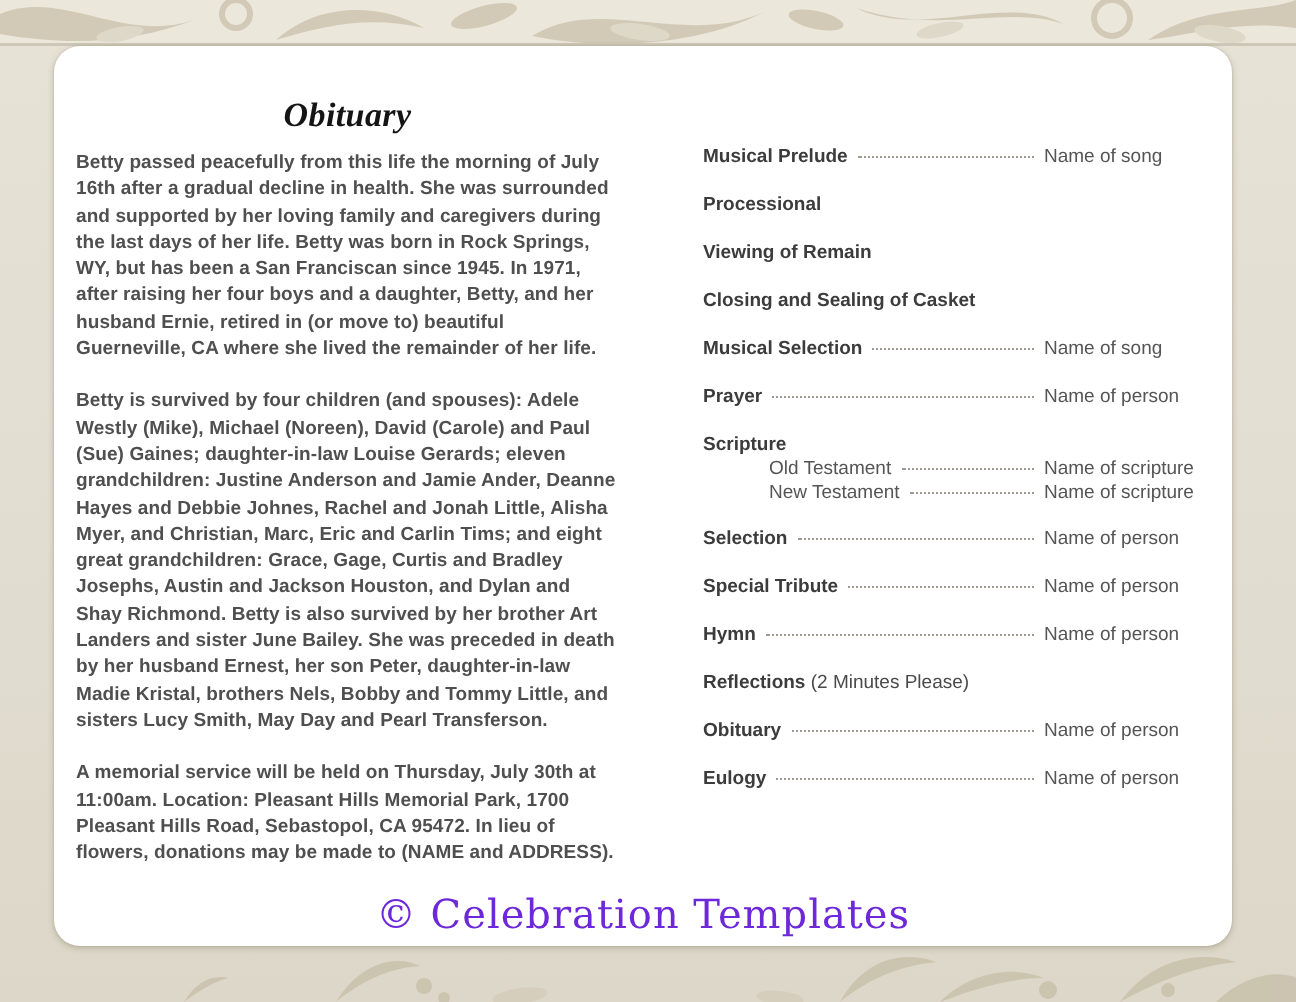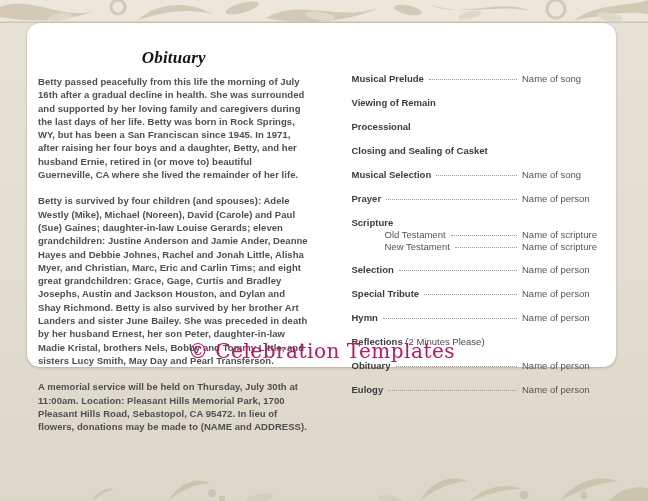--- a/index.html
+++ b/index.html
@@ -11,21 +11,21 @@
   }
   .stage{
     position:relative;width:648px;height:501px;overflow:hidden;
     background:linear-gradient(180deg,#e6e2d6 0%,#e1ddd0 55%,#dcd7c8 100%);
   }
   .band{position:absolute;left:0;width:648px;z-index:0;display:block;}
   .band-top{top:0;height:23px;}
   .band-bottom{bottom:0;height:28px;}
 
   .card{
-    position:absolute;left:27px;top:23px;width:589px;height:344px;
+    position:absolute;left:27px;top:23px;width:589px;height:450px;
     background:#ffffff;border-radius:13px;z-index:1;
     box-shadow:0 1px 3px rgba(120,110,88,0.38), 0 0 1px rgba(120,110,88,0.25);
     display:flex;
   }
   .page{box-sizing:border-box;width:50%;}
   .page-left{padding:25px 12px 0 11px;}
   .page-right{padding:25px 18px 0 30px;}
 
   .page-title{
     font-family:"Liberation Serif", serif;
@@ -54,21 +54,21 @@
     border-bottom:1px dotted #9e9a92;
     margin:0 5px;transform:translateY(-2px);
   }
   .prog-value{flex:0 0 76px;color:#555555;white-space:nowrap;}
 
   .watermark{
     position:absolute;left:0;right:0;bottom:5px;z-index:2;
     text-align:center;
     font-family:"DejaVu Serif", serif;
     font-size:20px;line-height:22px;
-    color:#be185d;letter-spacing:0.5px;
+    color:#6d28d9;letter-spacing:0.5px;
   }
 </style>
 </head>
 <body>
 
 <div class="stage">
 
   <svg class="band band-top" viewBox="0 0 648 23" preserveAspectRatio="none">
     <rect x="0" y="0" width="648" height="23" fill="#ebe7db"></rect>
     <g fill="#d2cab6">
@@ -125,26 +125,26 @@
       <div class="program">
           <div class="prog-item">
             <div class="prog-line">
               <span class="prog-label">Musical Prelude</span>
               <span class="leader"></span>
               <span class="prog-value">Name of song</span>
             </div>
           </div>
           <div class="prog-item">
             <div class="prog-line">
+              <span class="prog-label">Processional</span>
+            </div>
+          </div>
+          <div class="prog-item">
+            <div class="prog-line">
               <span class="prog-label">Viewing of Remain</span>
-            </div>
-          </div>
-          <div class="prog-item">
-            <div class="prog-line">
-              <span class="prog-label">Processional</span>
             </div>
           </div>
           <div class="prog-item">
             <div class="prog-line">
               <span class="prog-label">Closing and Sealing of Casket</span>
             </div>
           </div>
           <div class="prog-item">
             <div class="prog-line">
               <span class="prog-label">Musical Selection</span>

